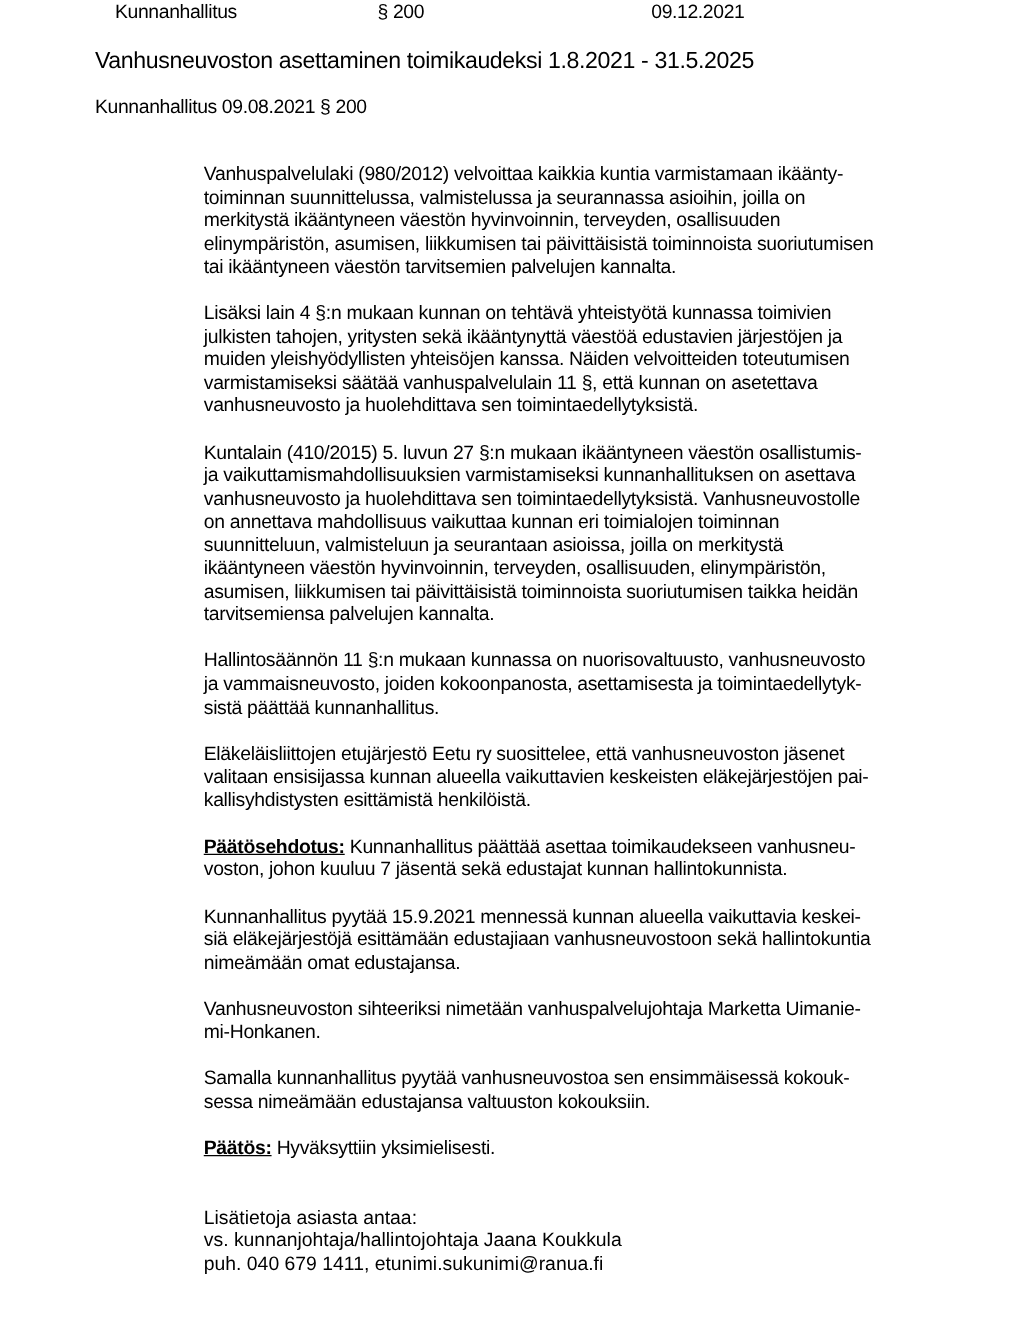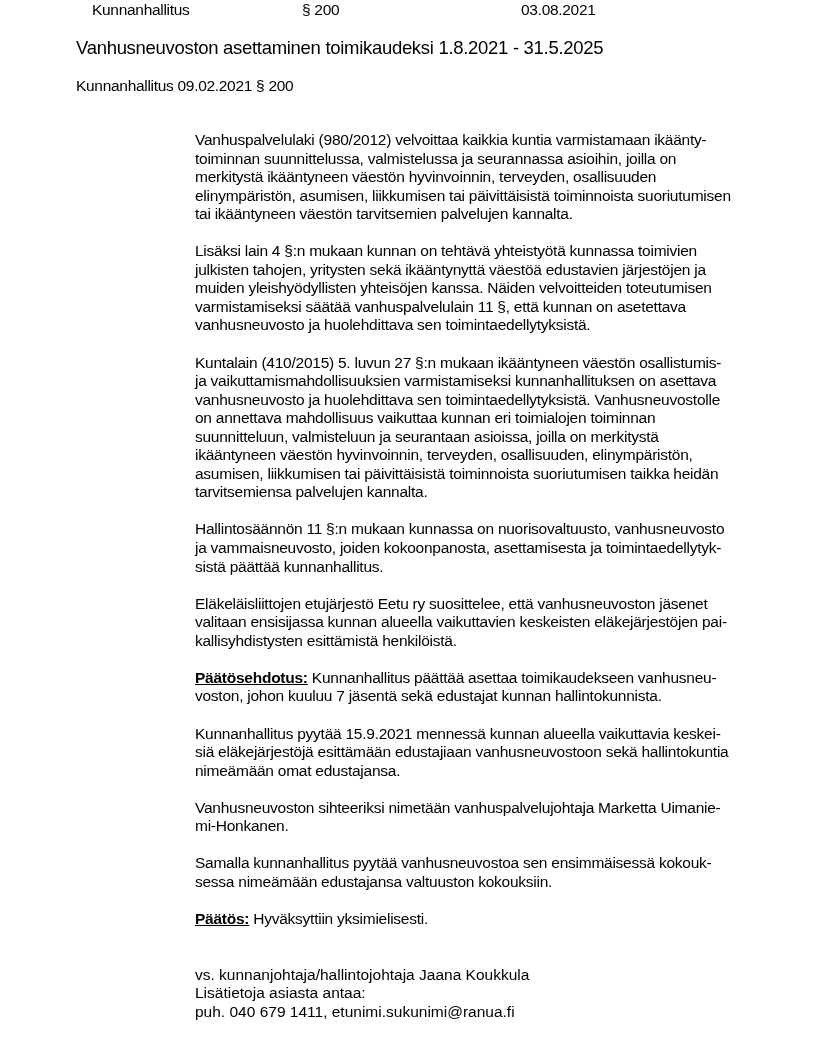--- a/index.html
+++ b/index.html
@@ -5,33 +5,33 @@
   html, body { margin: 0; padding: 0; background: #ffffff; }
   body {
     width: 816px; height: 1056px; position: relative; overflow: hidden;
     font-family: "Liberation Sans", sans-serif; color: #000000;
   }
   .hdr { position: absolute; top: 0; font-size: 15.5px; line-height: 20px; letter-spacing: -0.3px; }
   .title { position: absolute; left: 76px; top: 37px; font-size: 18.5px; font-weight: normal; letter-spacing: -0.3px; margin: 0; line-height: 22px; }
   .sub { position: absolute; left: 76px; top: 76px; font-size: 15.5px; letter-spacing: -0.3px; line-height: 20px; }
   .body { position: absolute; left: 163px; top: 131px; width: 620px; font-size: 15.5px; line-height: 18.55px; letter-spacing: -0.25px; }
   .para { margin: 0 0 18.55px 0; }
-  .line { display: block; white-space: nowrap; margin-left: 32px; }
+  .line { display: block; white-space: nowrap; }
   .lbl { font-weight: bold; text-decoration: underline; }
   .contact { margin-top: 37px; letter-spacing: 0; }
 </style>
 </head>
 <body>
 
 <div class="hdr" style="left:92px">Kunnanhallitus</div>
 <div class="hdr" style="left:302px">§ 200</div>
-<div class="hdr" style="left:521px">03.08.2021</div>
+<div class="hdr" style="left:521px">09.12.2021</div>
 
 <h1 class="title">Vanhusneuvoston asettaminen toimikaudeksi 1.8.2021 - 31.5.2025</h1>
-<div class="sub">Kunnanhallitus 09.02.2021 § 200</div>
+<div class="sub">Kunnanhallitus 09.08.2021 § 200</div>
 
 <div class="body">
   <div id="paras-before">
       <p class="para">
         <span class="line">Vanhuspalvelulaki (980/2012) velvoittaa kaikkia kuntia varmistamaan ikäänty-</span>
         <span class="line">toiminnan suunnittelussa, valmistelussa ja seurannassa asioihin, joilla on</span>
         <span class="line">merkitystä ikääntyneen väestön hyvinvoinnin, terveyden, osallisuuden</span>
         <span class="line">elinympäristön, asumisen, liikkumisen tai päivittäisistä toiminnoista suoriutumisen</span>
         <span class="line">tai ikääntyneen väestön tarvitsemien palvelujen kannalta.</span>
       </p>
@@ -83,17 +83,17 @@
         <span class="line">Samalla kunnanhallitus pyytää vanhusneuvostoa sen ensimmäisessä kokouk-</span>
         <span class="line">sessa nimeämään edustajansa valtuuston kokouksiin.</span>
       </p>
     </div>
 
   <p class="para">
     <span class="line"><span class="lbl">Päätös:</span><span> Hyväksyttiin yksimielisesti.</span></span>
   </p>
 
   <p class="para contact">
+    <span class="line">Lisätietoja asiasta antaa:</span>
     <span class="line">vs. kunnanjohtaja/hallintojohtaja Jaana Koukkula</span>
-    <span class="line">Lisätietoja asiasta antaa:</span>
     <span class="line">puh. 040 679 1411, etunimi.sukunimi@ranua.fi</span>
   </p>
 </div>
 
 </body></html>

